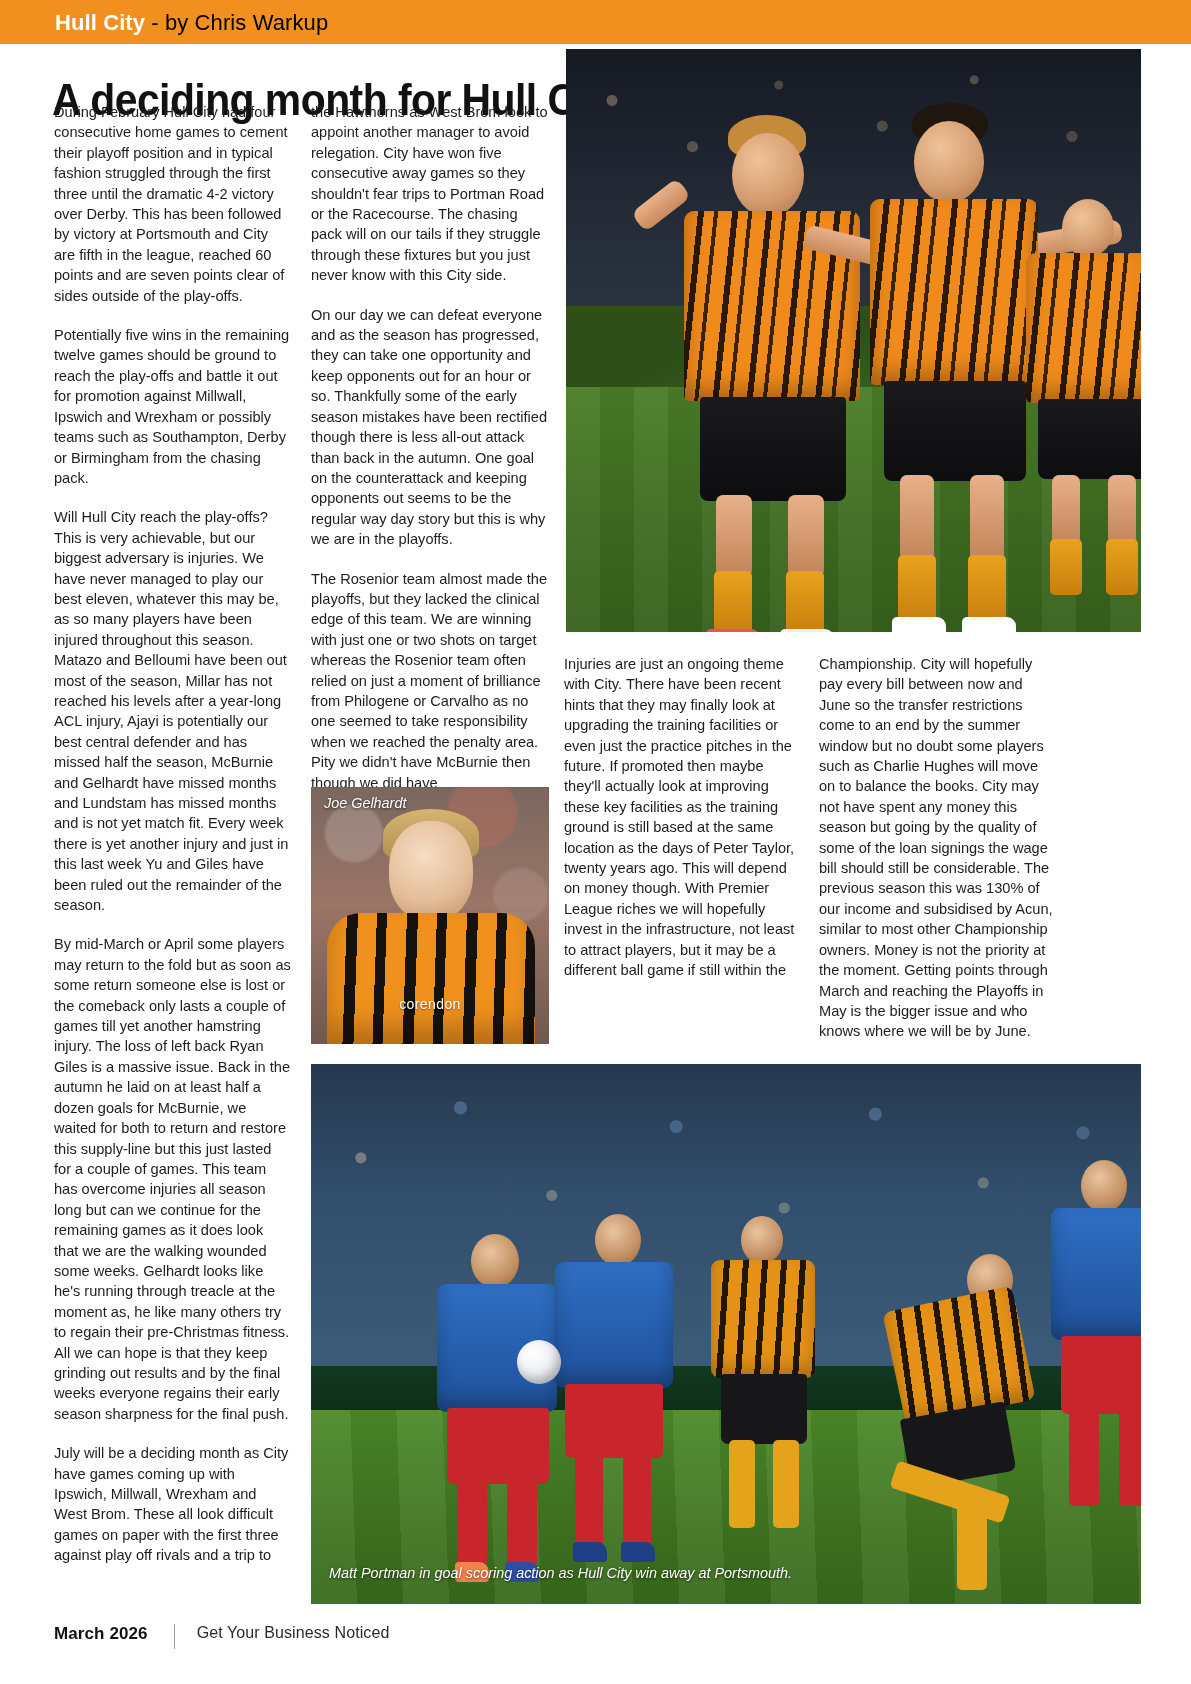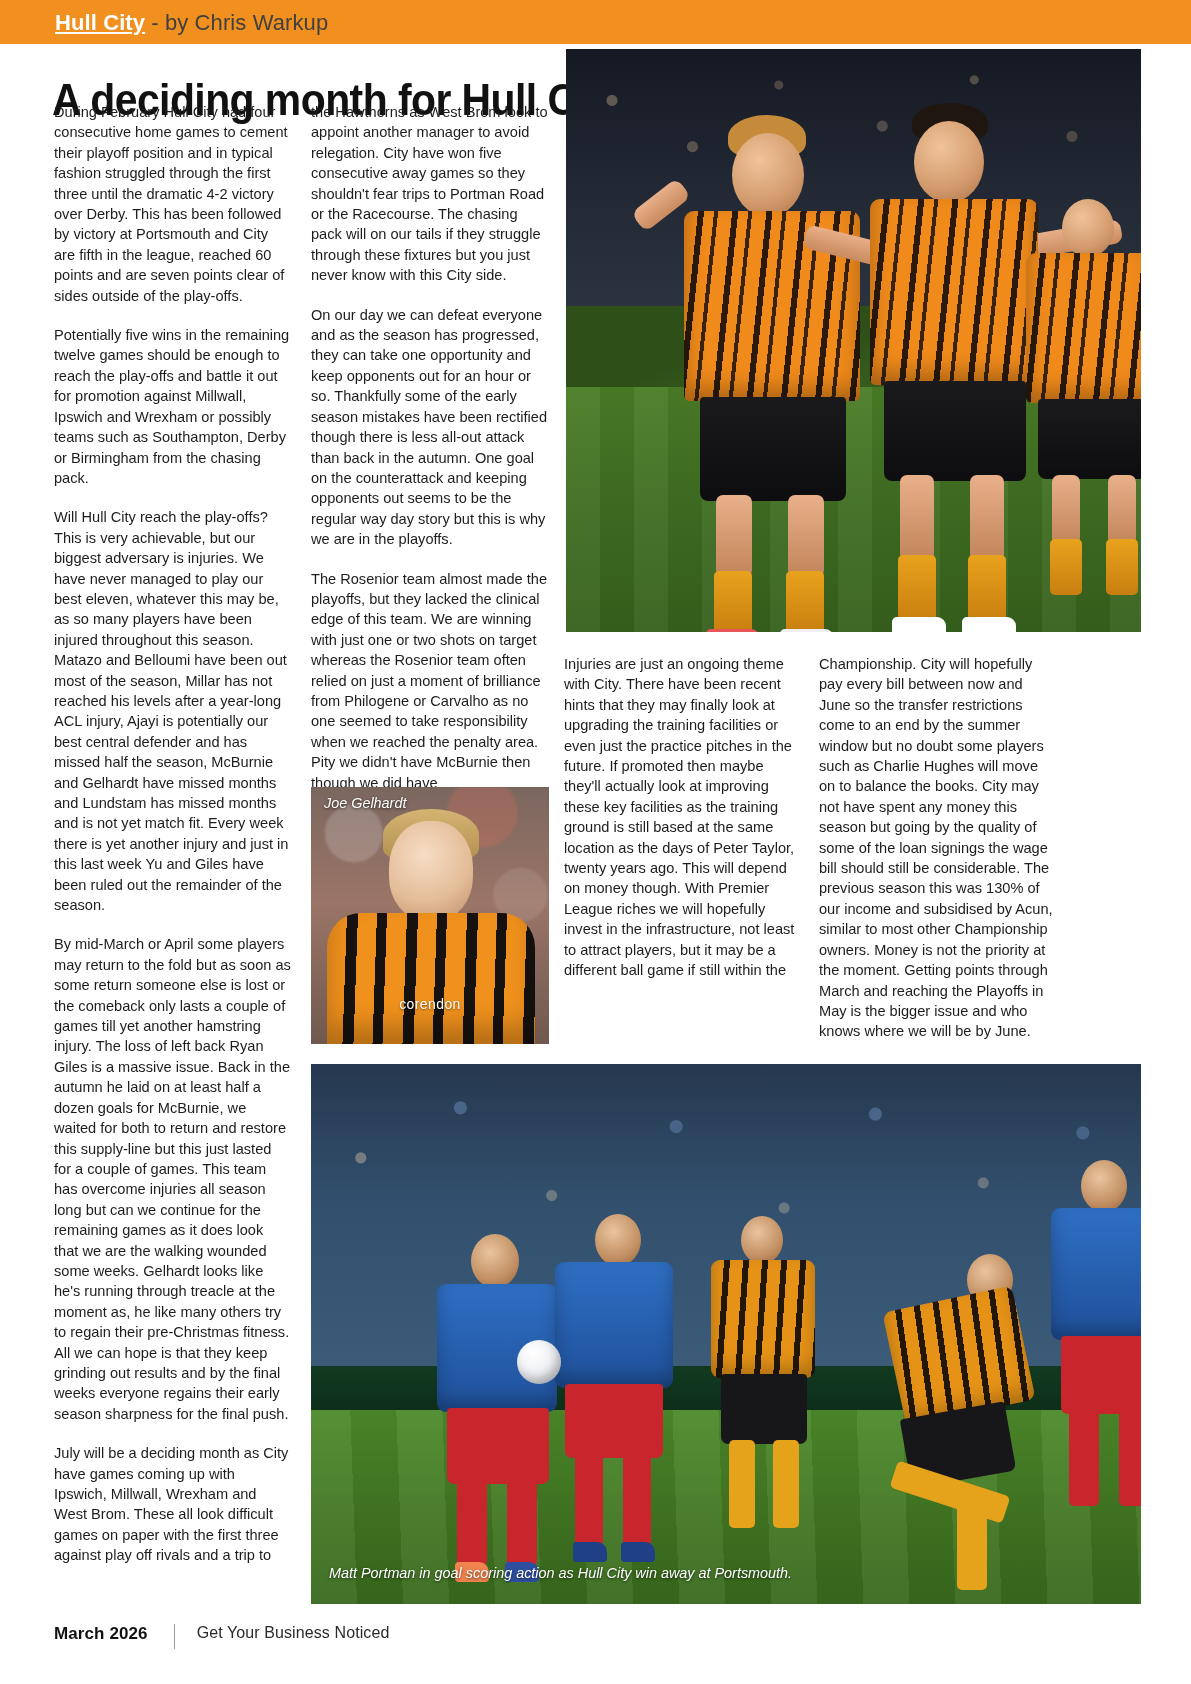--- a/index.html
+++ b/index.html
@@ -29,25 +29,24 @@
     position: absolute;
     left: 55px;
     top: 10px;
     white-space: nowrap;
     color: #ffffff;
     font-size: 22px;
     letter-spacing: .1px;
   }
   .masthead-title {
     font-weight: bold;
-    text-decoration: underline;
   }
   .masthead-by {
     font-weight: normal;
-    color: #404040;
+    color: #000000;
   }
 
   
   .headline {
     position: absolute;
     left: 52px;
     top: 48px;
     width: 520px;
     font-family: "Liberation Sans Narrow", "Liberation Sans", sans-serif;
     font-weight: bold;
@@ -310,21 +309,21 @@
   <div class="masthead">
     <div class="masthead-inner">
       <span class="masthead-title">Hull City</span><span class="masthead-by"> - by Chris Warkup</span>
     </div>
   </div>
 
   <h1 class="headline">A deciding month for Hull City?</h1>
 
   <div class="col" id="col1">
     <p>During February Hull City had four consecutive home games to cement their playoff position and in typical fashion struggled through the first three until the dramatic 4-2 victory over Derby.  This has been followed by victory at Portsmouth and City are fifth in the league, reached 60 points and are seven points clear of sides outside of the play-offs.</p>
-    <p>Potentially five wins in the remaining twelve games should be enough to reach the play-offs and battle it out for promotion against Millwall, Ipswich and Wrexham or possibly teams such as Southampton, Derby or Birmingham from the chasing pack.</p>
+    <p>Potentially five wins in the remaining twelve games should be ground to reach the play-offs and battle it out for promotion against Millwall, Ipswich and Wrexham or possibly teams such as Southampton, Derby or Birmingham from the chasing pack.</p>
     <p>Will Hull City reach the play-offs? This is very achievable, but our biggest adversary is injuries. We have never managed to play our best eleven, whatever this may be, as so many players have been injured throughout this season. Matazo and Belloumi have been out most of the season, Millar has not reached his levels after a year-long ACL injury, Ajayi is potentially our best central defender and has missed half the season, McBurnie and Gelhardt have missed months and Lundstam has missed months and is not yet match fit.   Every week there is yet another injury and just in this last week Yu and Giles have been ruled out the remainder of the season.</p>
     <p>By mid-March or April some players may return to the fold but as soon as some return someone else is lost or the comeback only lasts a couple of games till yet another hamstring injury.  The loss of left back Ryan Giles is a massive issue. Back in the autumn he laid on at least half a dozen goals for McBurnie, we waited for both to return and restore this supply-line but this just lasted for a couple of games.  This team has overcome injuries all season long but can we continue for the remaining games as it does look that we are the walking wounded some weeks. Gelhardt looks like he's running through treacle at the moment as, he like many others try to regain their pre-Christmas fitness.  All we can hope is that they keep grinding out results and by the final weeks everyone regains their early season sharpness for the final push.</p>
     <p>July will be a deciding month as City have games coming up with Ipswich, Millwall, Wrexham and West Brom. These all look difficult games on paper with the first three against play off rivals and a trip to</p>
   </div>
 
   <div class="col" id="col2">
     <p>the Hawthorns as West Brom look to appoint another manager to avoid relegation. City have won five consecutive away games so they shouldn't fear trips to Portman Road or the Racecourse. The chasing pack will on our tails if they struggle through these fixtures but you just never know with this City side.</p>
     <p> On our day we can defeat everyone and as the season has progressed, they can take one opportunity and keep opponents out for an hour or so.  Thankfully some of the early season mistakes have been rectified though there is less all-out attack than back in the autumn. One goal on the counterattack and keeping opponents out seems to be the regular way day story but this is why we are in the playoffs.</p>
     <p>The Rosenior team almost made the playoffs, but they lacked the clinical edge of this team.  We are winning with just one or two shots on target whereas the Rosenior team often relied on just a moment of brilliance from Philogene or Carvalho as no one seemed to take responsibility when we reached the penalty area. Pity we didn't have McBurnie then though we did have</p>
   </div>

